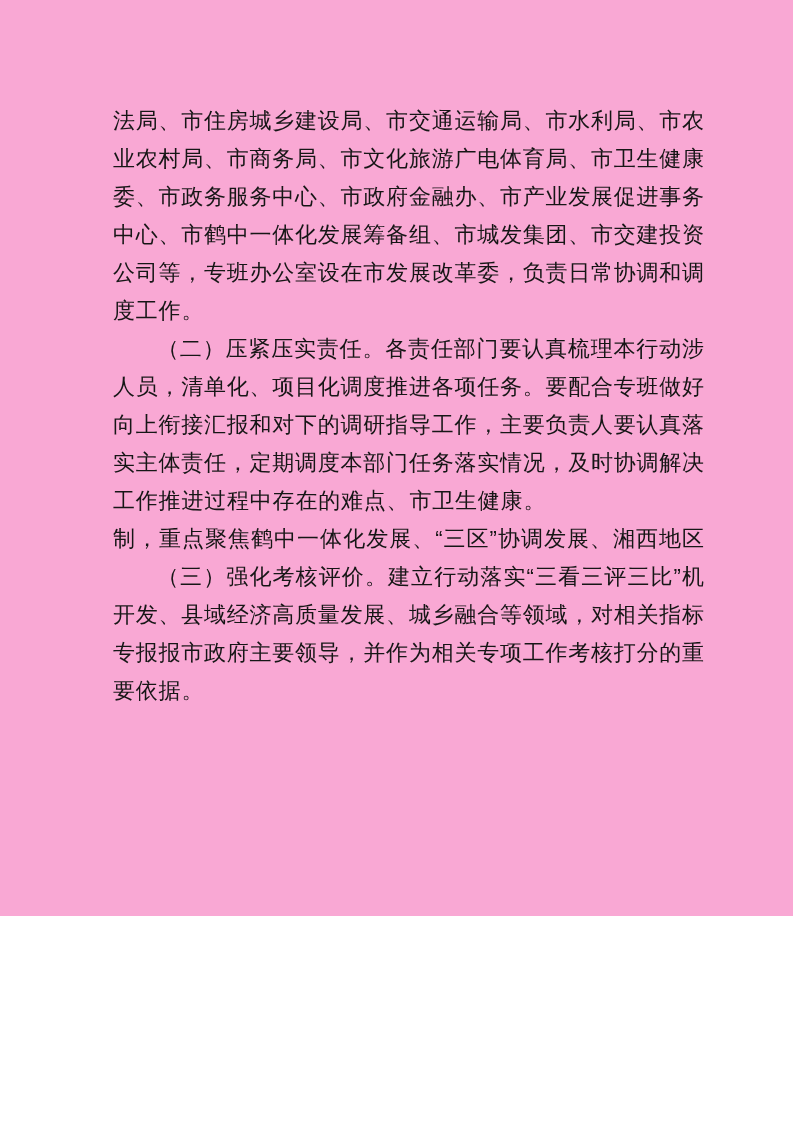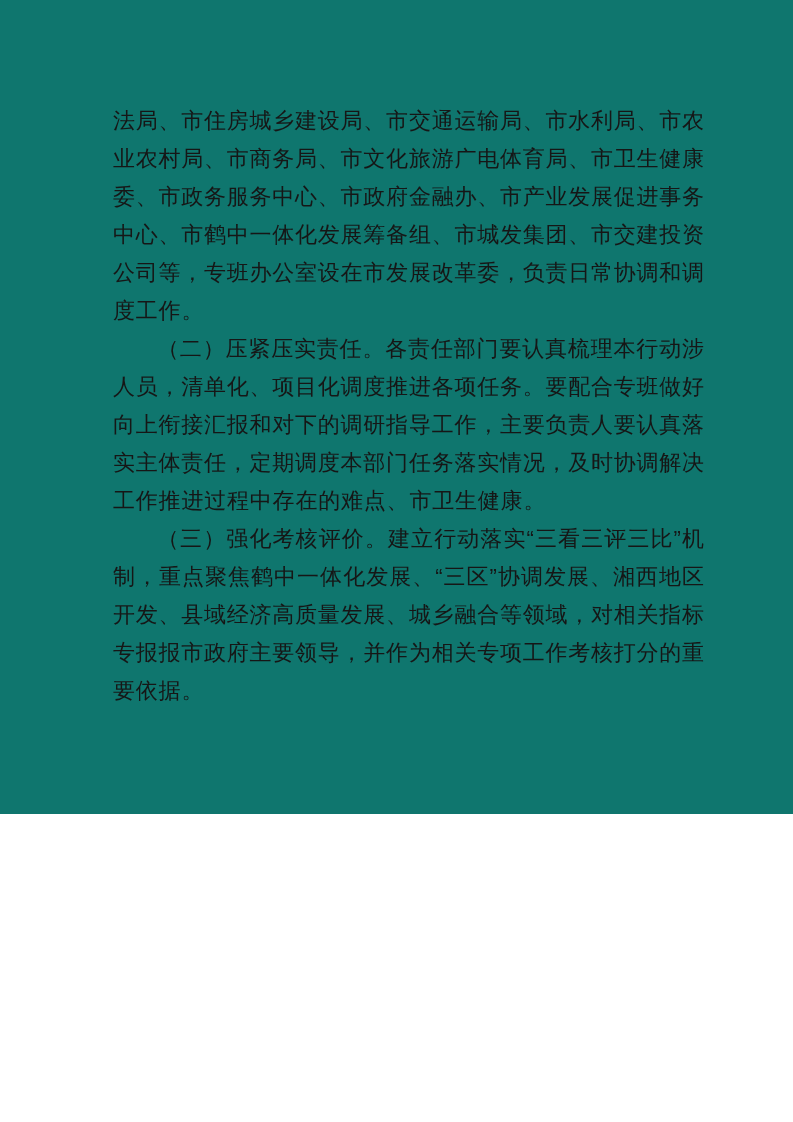--- a/index.html
+++ b/index.html
@@ -3,22 +3,22 @@
 <meta charset="utf-8">
 <style>
   html, body {
     margin: 0;
     padding: 0;
     background: #ffffff;
   }
   .page {
     position: relative;
     width: 793px;
-    height: 814px;
-    background: #0f766e;
+    height: 916px;
+    background: #f9a8d4;
     overflow: hidden;
     font-family: "Liberation Sans", "DejaVu Sans", sans-serif;
   }
   .text-block {
     position: absolute;
     left: 113px;
     top: 102px;
     width: 591px;
   }
   .para {
@@ -65,21 +65,21 @@
 
     <div class="para">
       <div class="line just indent">（二）压紧压实责任。各责任部门要认真梳理本行动涉</div>
       <div class="line just">人员，清单化、项目化调度推进各项任务。要配合专班做好</div>
       <div class="line just">向上衔接汇报和对下的调研指导工作，主要负责人要认真落</div>
       <div class="line just">实主体责任，定期调度本部门任务落实情况，及时协调解决</div>
       <div class="line last">工作推进过程中存在的难点、市卫生健康。</div>
     </div>
 
     <div class="para">
+      <div class="line just">制，重点聚焦鹤中一体化发展、“三区”协调发展、湘西地区</div>
       <div class="line just indent">（三）强化考核评价。建立行动落实“三看三评三比”机</div>
-      <div class="line just">制，重点聚焦鹤中一体化发展、“三区”协调发展、湘西地区</div>
       <div class="line just">开发、县域经济高质量发展、城乡融合等领域，对相关指标</div>
       <div class="line just">专报报市政府主要领导，并作为相关专项工作考核打分的重</div>
       <div class="line last">要依据。</div>
     </div>
 
   </div>
 </div>
 
 </body></html>

